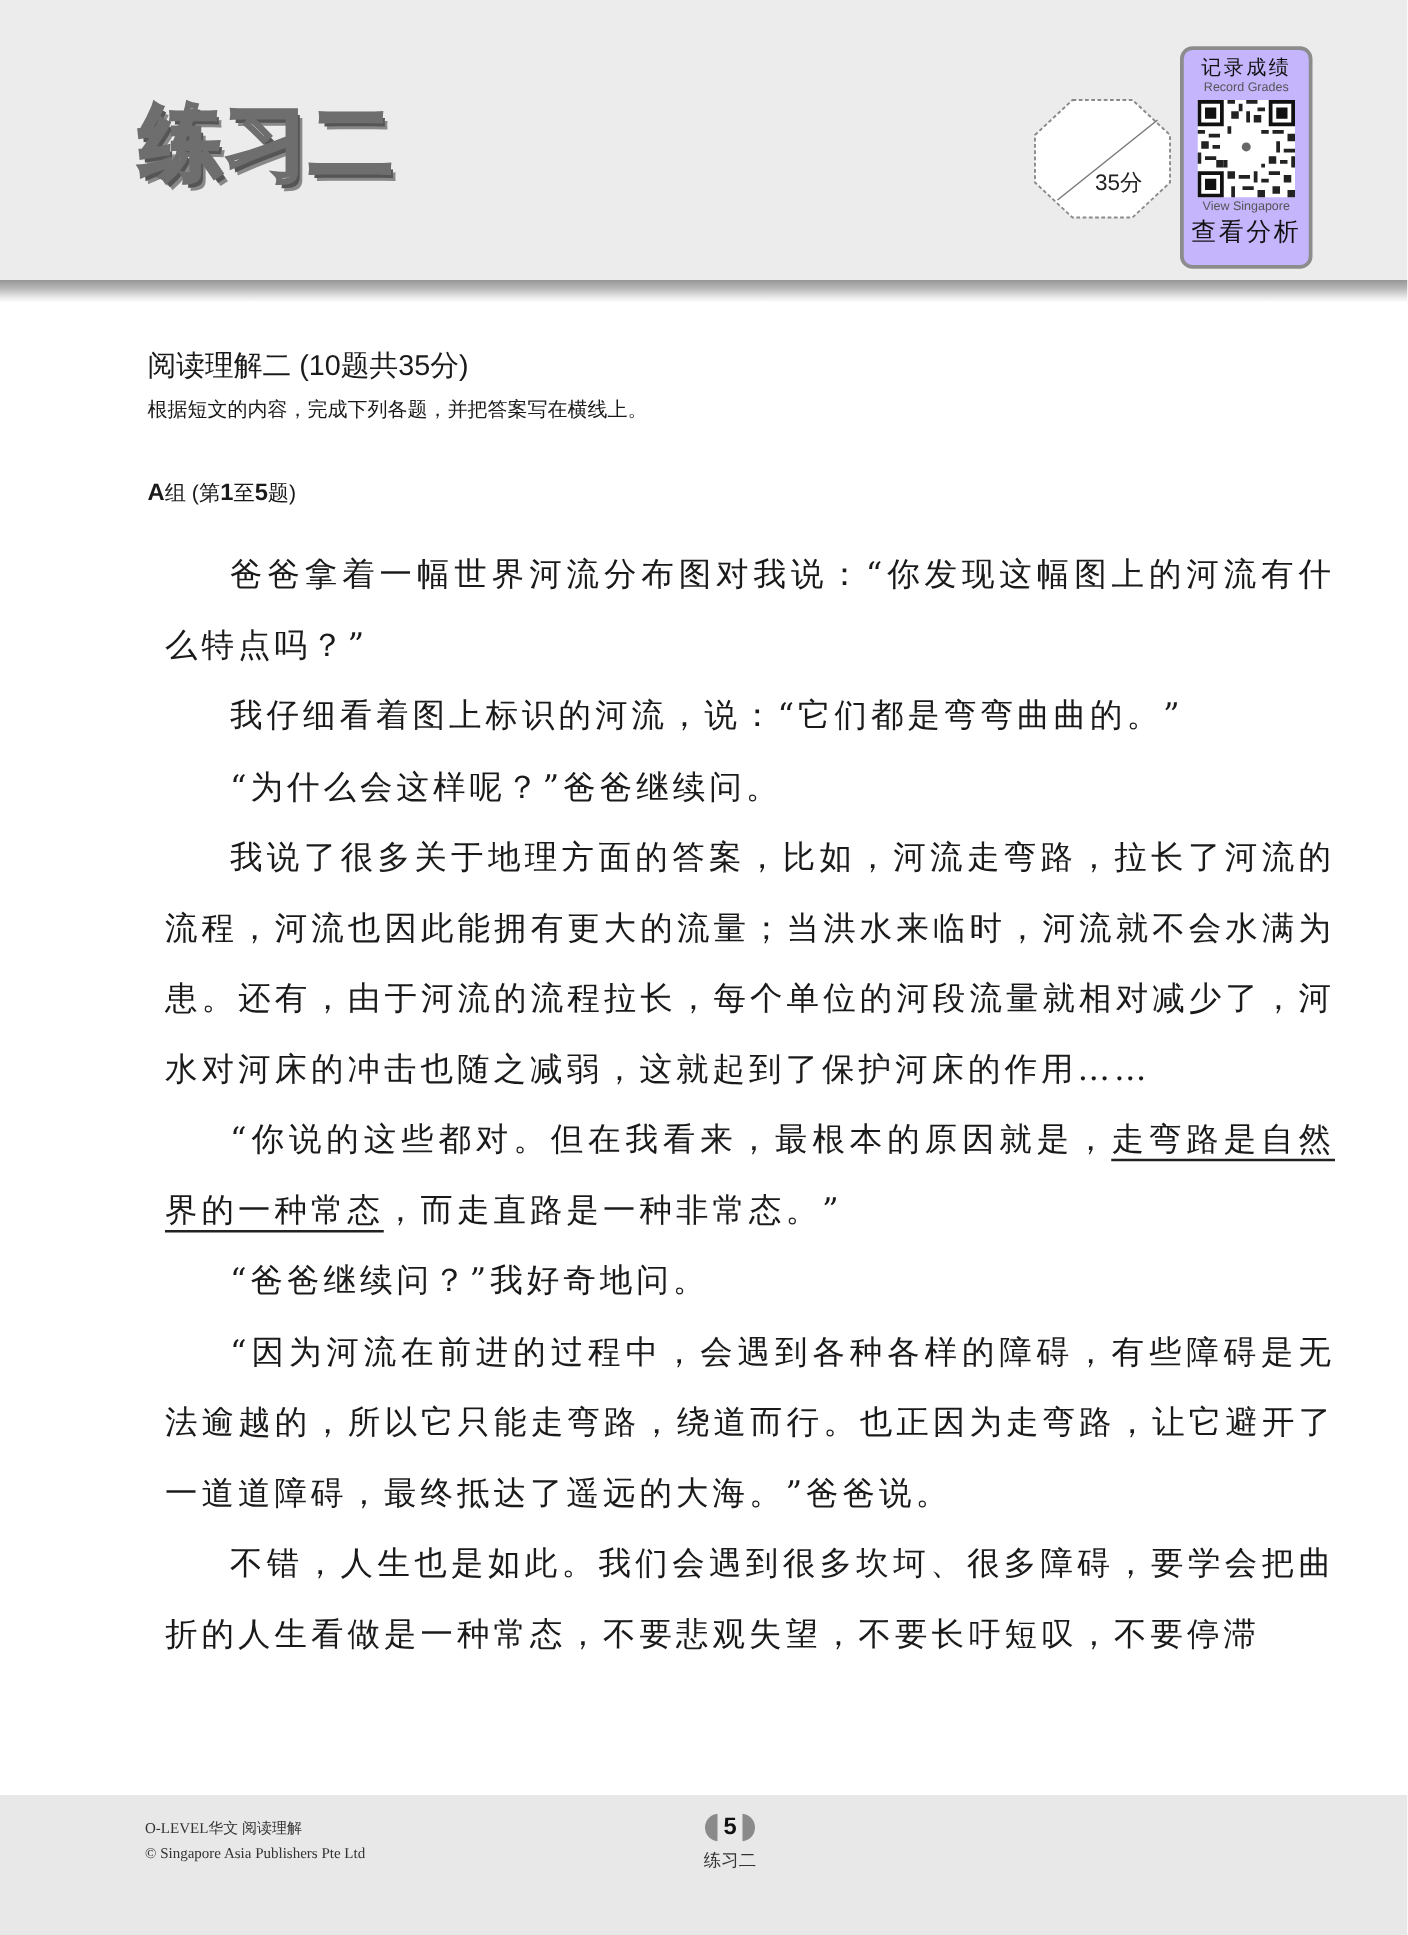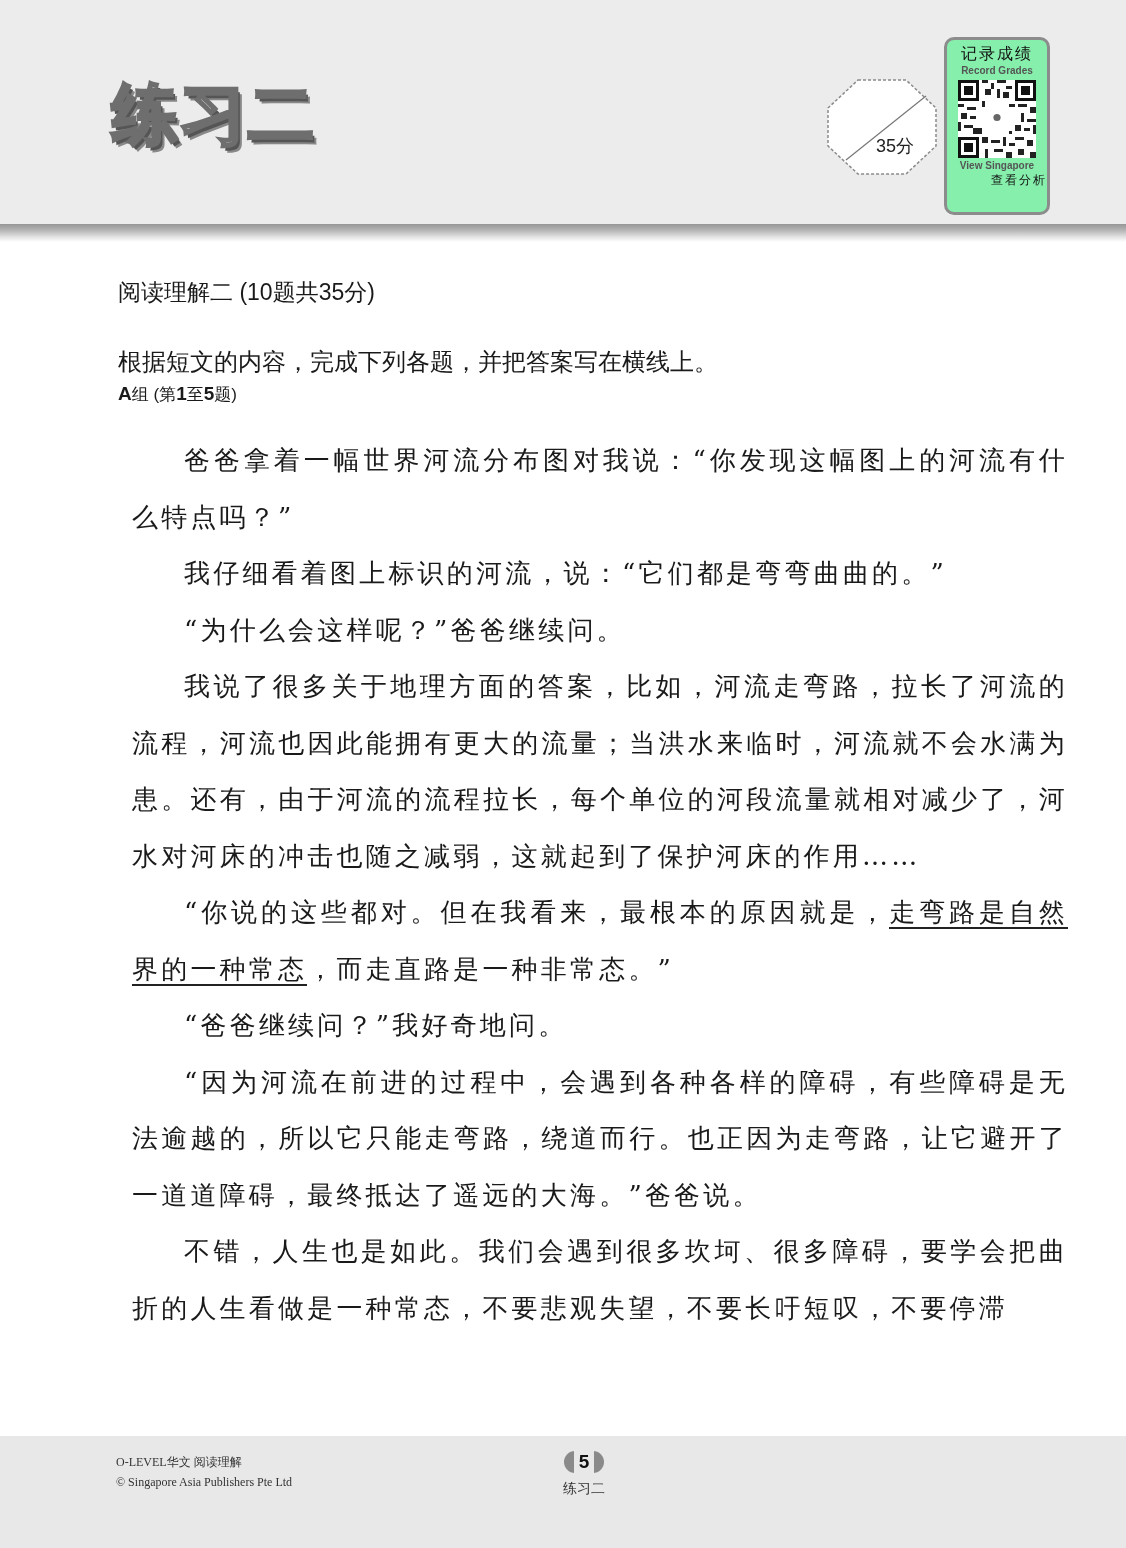--- a/index.html
+++ b/index.html
@@ -28,34 +28,34 @@
   .score-badge {
     position: absolute; left: 826px; top: 78px; width: 112px; height: 98px; text-align: center;
   }
   .score-badge svg { position: absolute; left: 0; top: 0; }
   .score-value {
     position: absolute; left: 50px; top: 56px; font-size: 18px; color: #222;
     font-family: "Liberation Sans", sans-serif;
   }
   .qr-card {
     position: absolute; left: 944px; top: 37px; width: 106px; height: 178px;
-    background: #86efac; border: 3px solid #8c8c8c; border-radius: 10px;
+    background: #c4b5fd; border: 3px solid #8c8c8c; border-radius: 10px;
     box-sizing: border-box; text-align: center;
   }
   .qr-top { font-size: 16px; margin-top: 4px; letter-spacing: 2px; color: #111; }
-  .qr-sub { font-size: 10px; color: #555; font-family: "Liberation Sans", sans-serif; line-height: 12px; font-weight: bold; }
+  .qr-sub { font-size: 10px; color: #555; font-family: "Liberation Sans", sans-serif; line-height: 12px; }
   .qr-code { width: 78px; height: 78px; margin: 3px auto 2px; position: relative; }
-  .qr-bottom { font-size: 12px; letter-spacing: 2px; color: #111; text-align: right; }
+  .qr-bottom { font-size: 20px; letter-spacing: 2px; color: #111; }
 
   .section-title {
     position: absolute; left: 118px; top: 277px; font-size: 23px; color: #1a1a1a;
     font-family: "Liberation Sans", sans-serif;
   }
   .instruction {
-    position: absolute; left: 118px; top: 318px; font-size: 24px; color: #1a1a1a; margin-top: 28px;
+    position: absolute; left: 118px; top: 318px; font-size: 16px; color: #1a1a1a;
   }
   .group-label {
     position: absolute; left: 118px; top: 383px; font-size: 17px; color: #1a1a1a;
     font-family: "Liberation Sans", sans-serif;
   }
   .group-label b { font-size: 19px; }
 
   .passage {
     position: absolute; left: 132px; top: 432px; width: 936px;
     font-family: "DejaVu Serif", serif; font-size: 26px; line-height: 56.5px;

